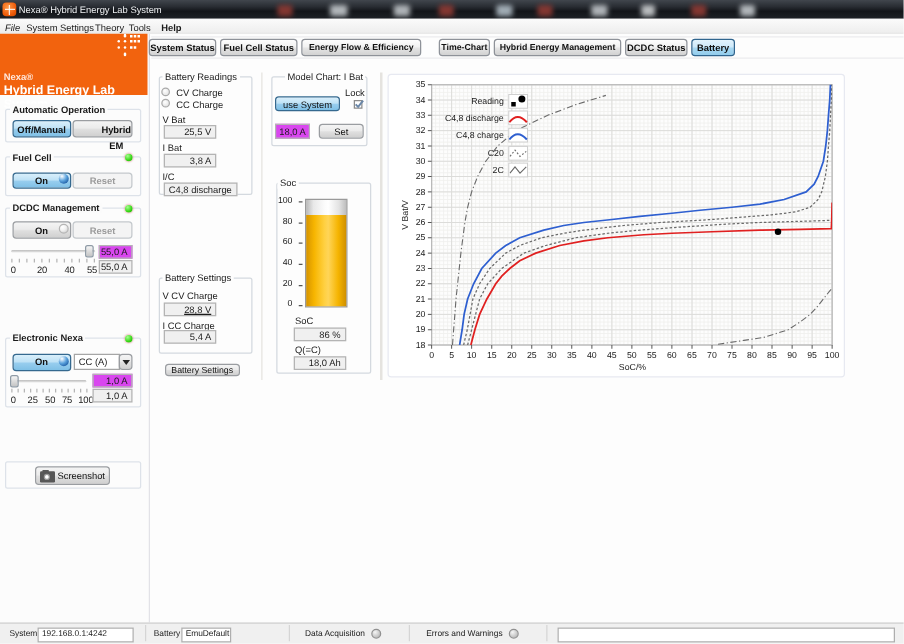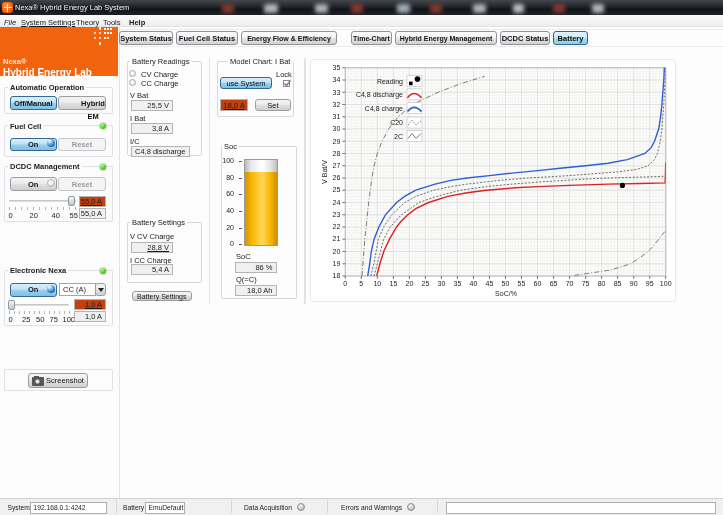--- a/index.html
+++ b/index.html
@@ -34,21 +34,21 @@
 .btn.dis { border-color:#c3c8cc; background:#f4f4f4; color:#9b9b9b; font-weight:bold; }
 
 .led { position:absolute; width:6px; height:6px; border-radius:50%;
   background:radial-gradient(circle at 35% 30%, #a6ff8e, #35d414 60%, #27a80d);
   box-shadow:0 0 1px 1px rgba(220,60,80,0.25); }
 .sphere { position:absolute; width:8px; height:8px; border-radius:50%; }
 .sphere.blue { background:radial-gradient(circle at 32% 25%, #ffffff, #5ca3dd 45%, #1f5ea6 80%, #164a85); }
 .sphere.gray { background:radial-gradient(circle at 32% 25%, #ffffff, #f2f2f2 45%, #d6d6d6 80%, #c0c0c0); border:0.5px solid #b5b5b5; }
 
 .vbox { position:absolute; border:1px solid #b4b4b4; background:#f0f0f0; font-size:7.5px; text-align:right; padding-right:3px; }
-.vbox.white { background:#c2410c;text-decoration:underline; }
+.vbox.white { background:#d946ef; }
 
 .slider-track { position:absolute; height:2px; background:linear-gradient(#bdbdbd,#e8e8e8); border-radius:1px; }
 .slider-handle { position:absolute; width:7px; height:10px; border:1px solid #8e9aa5; border-radius:2px;
   background:linear-gradient(#f6f6f6,#dcdcdc 50%,#c4c4c4); }
 
 
 .tab { position:absolute; top:31px; height:14px; white-space:nowrap; overflow:hidden; border:1px solid #8e9299; border-radius:3px;
   background:linear-gradient(#fdfdfd 0%, #f2f2f2 45%, #e4e4e4 55%, #d2d2d2 100%);
   font-weight:bold; font-size:7.5px; line-height:13px; text-align:center; color:#111; }
 .tab.active { border-color:#30658e;
@@ -80,21 +80,21 @@
 <div class="abs tspot" style="left:513px;width:11px;background:#d6d9db;"></div>
 <div class="abs tspot" style="left:553px;width:12px;background:#963c35;"></div>
 <div class="abs tspot" style="left:592px;width:12px;background:#cdd2d6;"></div>
 <div class="abs" style="left:2px;top:2px;width:11px;height:11px;border-radius:3px;background:radial-gradient(circle at 40% 35%,#ff9b4a,#ee5a08 65%,#c44a05);"></div>
 <div class="abs" style="left:6.5px;top:3.5px;width:1.6px;height:8px;background:rgba(255,255,255,0.85);"></div>
 <div class="abs" style="left:3.5px;top:6.5px;width:8px;height:1.6px;background:rgba(255,255,255,0.85);"></div>
 <div class="abs ttext" style="position:absolute;left:15px;top:3px;color:#eef0f2;font-size:7.5px;">Nexa® Hybrid Energy Lab System</div>
 
 <div class="abs" id="menubar"></div>
 <span class="abs" style="left:4px;top:17.5px;font-style:italic;">File</span>
-<span class="abs" style="left:21px;top:17.5px;text-decoration:underline;">System Settings</span>
+<span class="abs" style="left:21px;top:17.5px;">System Settings</span>
 <span class="abs" style="left:76px;top:17.5px;">Theory</span>
 <span class="abs" style="left:103px;top:17.5px;">Tools</span>
 <span class="abs" style="left:129px;top:17.5px;font-weight:bold;">Help</span>
 
 <div class="abs" id="sidebar"></div>
 <div class="abs" id="logo" style="left:0;top:27px;width:118px;height:49px;background:#f2630e;">
   <div class="nexa">Nexa®</div>
   <div class="hels">Hybrid Energy Lab System</div>
 </div>
 <div class="abs" style="left:93.5px;top:31.5px;width:2.8px;height:2.8px;border-radius:50%;background:#fff;"></div>

